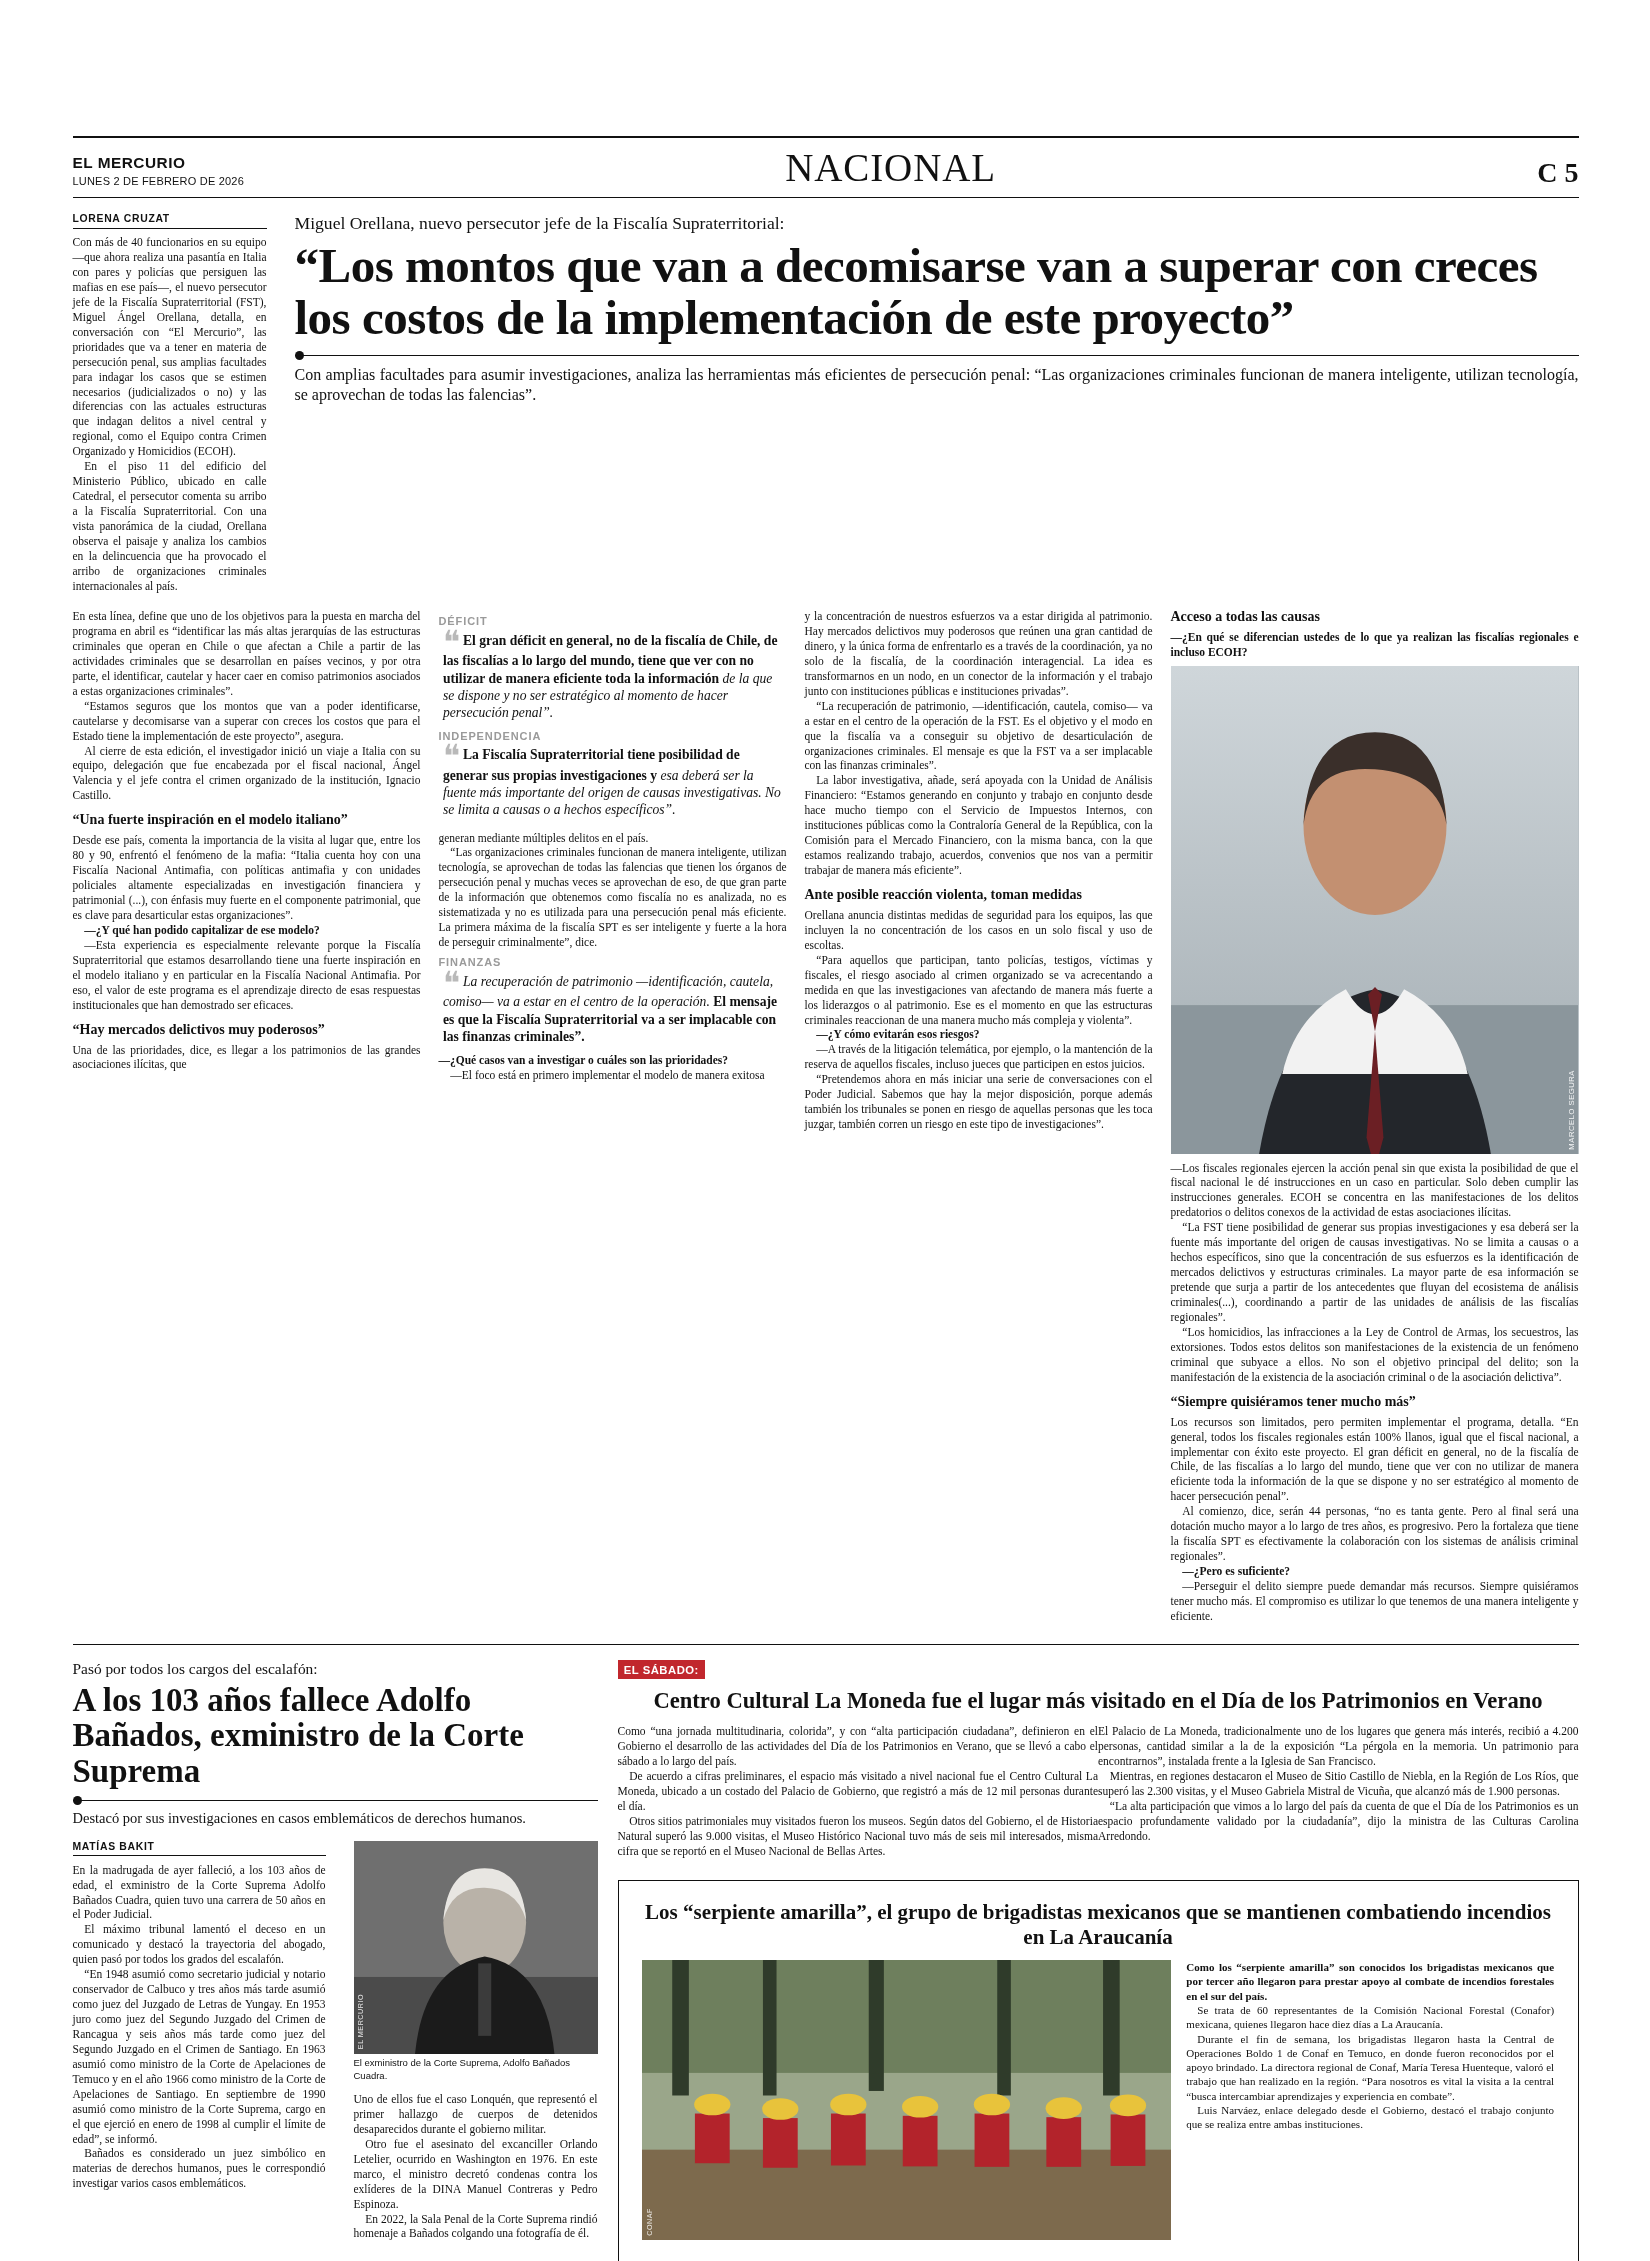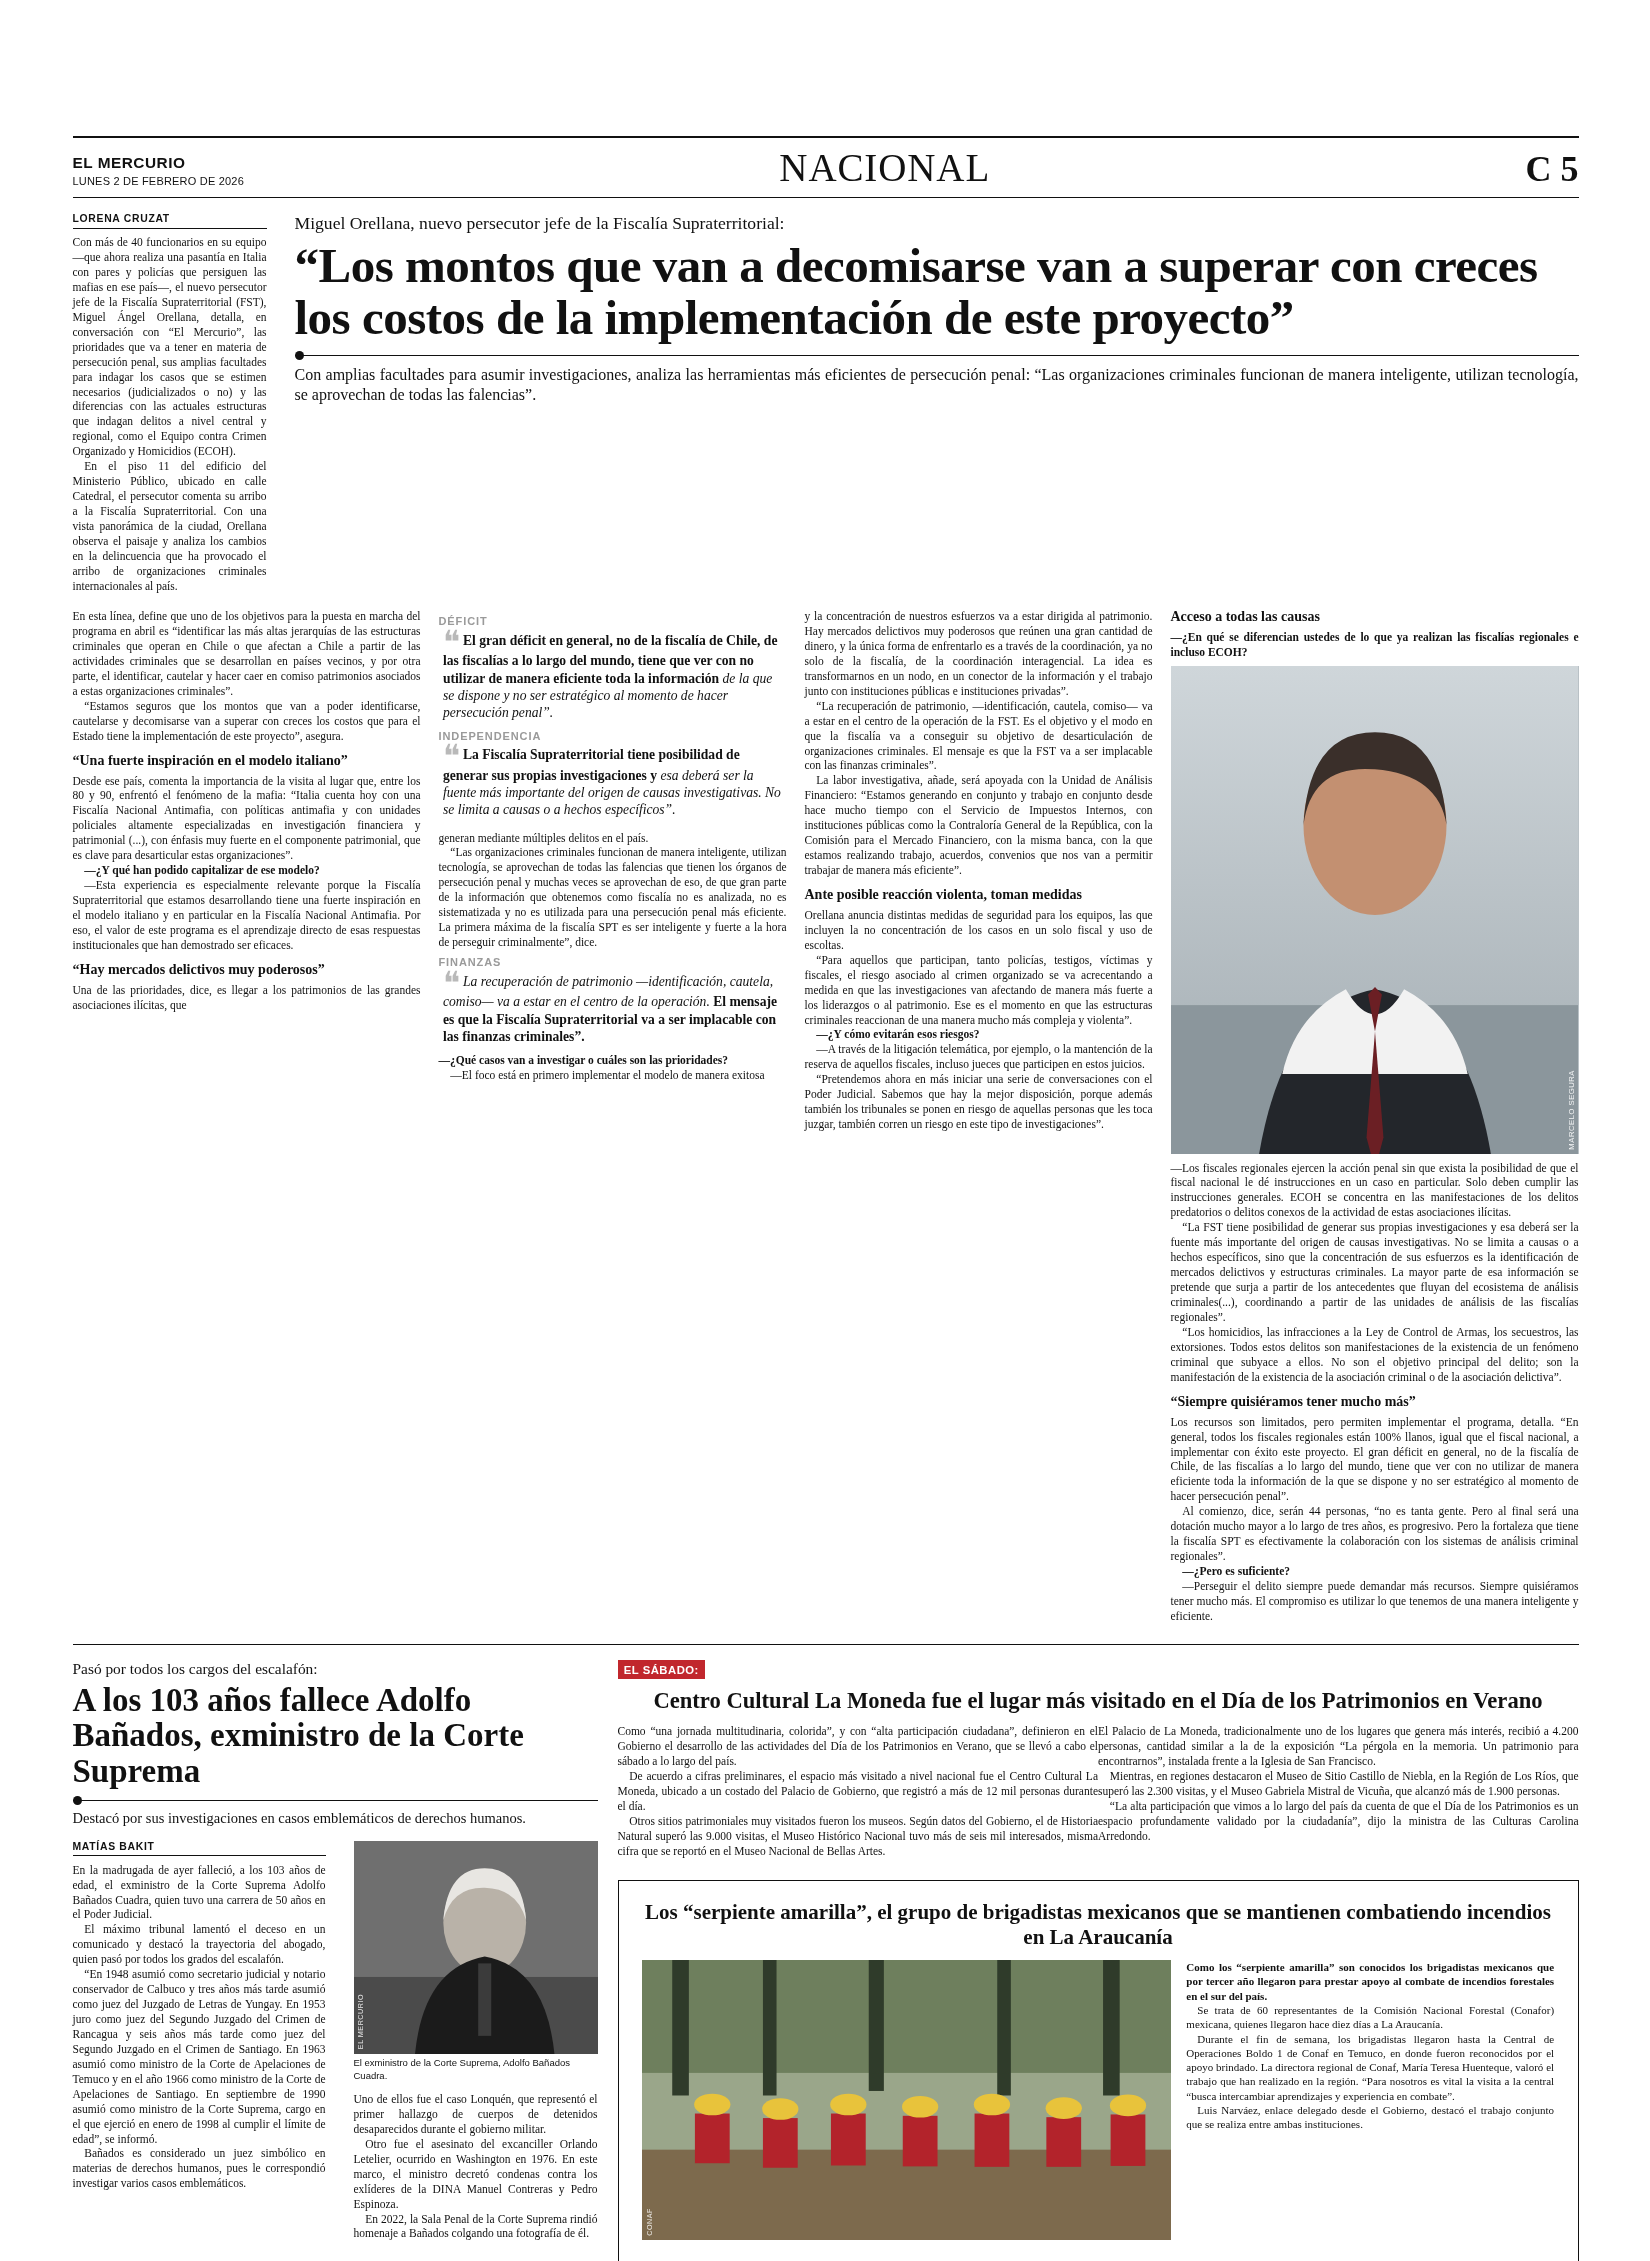--- a/index.html
+++ b/index.html
@@ -6,21 +6,21 @@
   body{font-family:"Liberation Serif", serif; color:#111; width:1651px;}
   .page{width:1651px; min-height:3100px; background:#fff; position:relative; padding:0; box-sizing:border-box;}
   .inner{margin:0 auto; width:1506px; padding-top:136px;}
 
   
   .masthead{display:flex; align-items:flex-end; justify-content:space-between; border-top:2.7px solid #111; border-bottom:1.4px solid #111; padding:10px 0 8.1px 0;}
   .mast-left{line-height:1.25;}
   .mast-name{font-family:"Liberation Sans",sans-serif; font-weight:bold; font-size:15.4px; letter-spacing:0.5px;}
   .mast-date{font-family:"Liberation Sans",sans-serif; font-size:11px; letter-spacing:0.2px; margin-top:2.7px;}
   .mast-center{font-family:"Liberation Serif",serif; font-size:39px; letter-spacing:0.9px; line-height:1; padding-bottom:1.8px;}
-  .mast-right{font-family:"Liberation Serif",serif; font-weight:bold; font-size:36px; line-height:1; padding-bottom:1.8px;}
+  .mast-right{font-family:"Liberation Serif",serif; font-weight:bold; font-size:28px; line-height:1; padding-bottom:1.8px;}
 
   
   .body-text{font-size:11.5px; line-height:1.30; text-align:justify; hyphens:auto;}
   .body-text p{margin:0 0 0 0; text-indent:11.8px;}
   .body-text p.first{text-indent:0;}
   .byline{font-family:"Liberation Sans",sans-serif; font-size:10.4px; letter-spacing:0.7px; color:#111; border-bottom:0.9px solid #111; padding-bottom:3.6px; margin-bottom:6.3px; font-weight:bold;}
   .subhead{font-family:"Liberation Serif",serif; font-weight:bold; font-size:14px; line-height:1.18; margin:9px 0 4.5px 0;}
   .dash-q{font-weight:bold;}
 
   
@@ -98,20 +98,21 @@
       <div class="lead">Con amplias facultades para asumir investigaciones, analiza las herramientas más eficientes de persecución penal: “Las organizaciones criminales funcionan de manera inteligente, utilizan tecnología, se aprovechan de todas las falencias”.</div>
     </div>
   </div>
 
   <div class="cols-area">
 
     <div class="c">
       <div class="body-text">
         <p class="first">En esta línea, define que uno de los objetivos para la puesta en marcha del programa en abril es “identificar las más altas jerarquías de las estructuras criminales que operan en Chile o que afectan a Chile a partir de las actividades criminales que se desarrollan en países vecinos, y por otra parte, el identificar, cautelar y hacer caer en comiso patrimonios asociados a estas organizaciones criminales”.</p>
         <p>“Estamos seguros que los montos que van a poder identificarse, cautelarse y decomisarse van a superar con creces los costos que para el Estado tiene la implementación de este proyecto”, asegura.</p>
+        <p>Al cierre de esta edición, el investigador inició un viaje a Italia con su equipo, delegación que fue encabezada por el fiscal nacional, Ángel Valencia y el jefe contra el crimen organizado de la institución, Ignacio Castillo.</p>
       </div>
       <div class="subhead">“Una fuerte inspiración en el modelo italiano”</div>
       <div class="body-text">
         <p class="first">Desde ese país, comenta la importancia de la visita al lugar que, entre los 80 y 90, enfrentó el fenómeno de la mafia: “Italia cuenta hoy con una Fiscalía Nacional Antimafia, con políticas antimafia y con unidades policiales altamente especializadas en investigación financiera y patrimonial (...), con énfasis muy fuerte en el componente patrimonial, que es clave para desarticular estas organizaciones”.</p>
         <p class="dash-q">—¿Y qué han podido capitalizar de ese modelo?</p>
         <p>—Esta experiencia es especialmente relevante porque la Fiscalía Supraterritorial que estamos desarrollando tiene una fuerte inspiración en el modelo italiano y en particular en la Fiscalía Nacional Antimafia. Por eso, el valor de este programa es el aprendizaje directo de esas respuestas institucionales que han demostrado ser eficaces.</p>
       </div>
       <div class="subhead">“Hay mercados delictivos muy poderosos”</div>
       <div class="body-text">
         <p class="first">Una de las prioridades, dice, es llegar a los patrimonios de las grandes asociaciones ilícitas, que</p>

